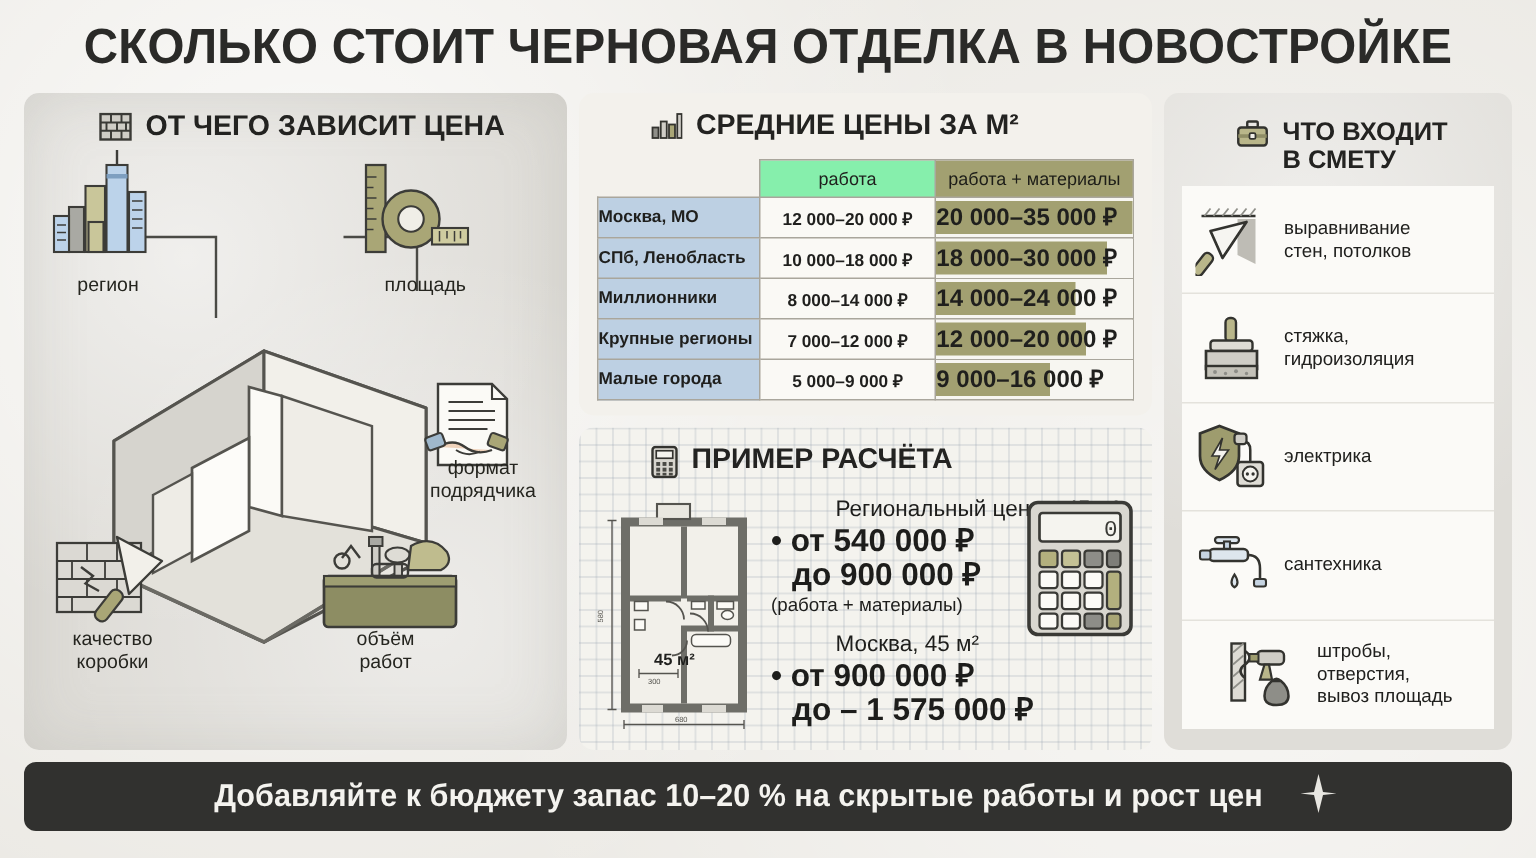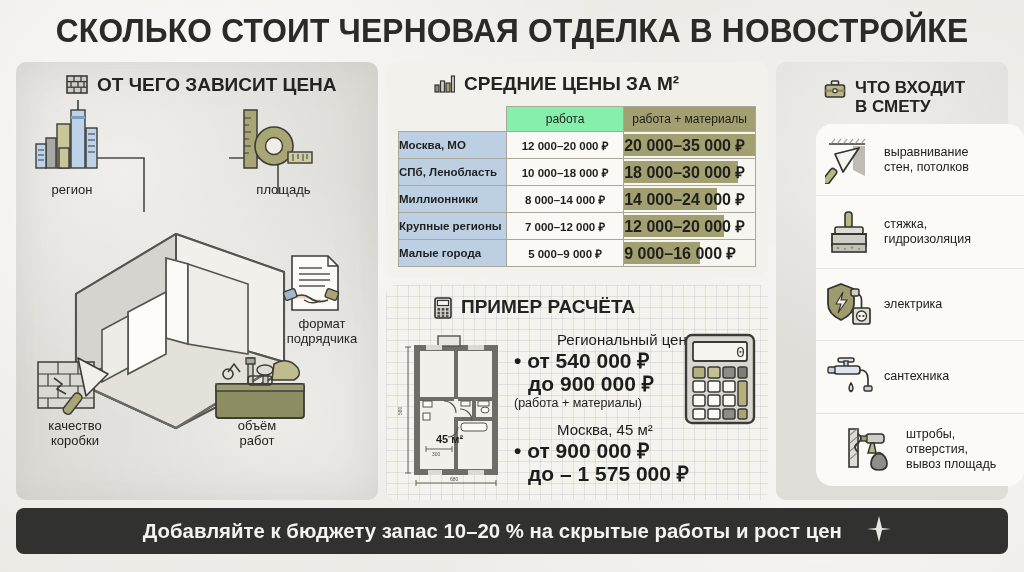--- a/index.html
+++ b/index.html
@@ -116,21 +116,21 @@
     font-family: "Liberation Sans Narrow", "Liberation Sans", sans-serif;
     font-weight: 700; font-size: 21px; line-height: 23px; white-space: nowrap;
   }
   .calc-sub { font-size: 12.5px; margin-top: 1px; white-space: nowrap; }
   .calc-gap { height: 11px; }
   .calc-icon { position: absolute; right: 12px; top: 48px; }
 
   
   .rlist {
     position: absolute; left: 12px; top: 62px; width: 208px; height: 362px;
-    background: #fbfaf7; border-radius: 16px; overflow: hidden; margin-left: 28px;
+    background: #fbfaf7; border-radius: 0; overflow: hidden;
   }
   .ritem {
     display: flex; align-items: center; gap: 8px;
     height: 72.4px; padding: 0 8px 0 6px;
     border-bottom: 1px solid #e4e2dc;
   }
   .ritem:last-child { border-bottom: none; padding-left: 28px; }
   .ritem .rico { flex: 0 0 54px; display: flex; align-items: center; justify-content: center; }
   .ritem .rtxt {
     font-size: 12.5px; line-height: 15px; color: #20201e;
@@ -291,21 +291,21 @@
         <ellipse cx="249" cy="308" rx="8" ry="5" fill="#dedcd5" stroke="#3c3c38" stroke-width="1.4"></ellipse>
         <path d="M258 302 q14 -8 24 4 q4 8 -4 12 l-22 0 z" fill="#bfbc8e" stroke="#3c3c38" stroke-width="1.5"></path>
         <rect x="200" y="322" width="88" height="34" rx="3" fill="#8d8d63" stroke="#3c3c38" stroke-width="1.8"></rect>
         <rect x="200" y="322" width="88" height="7" fill="#9e9e72" stroke="#3c3c38" stroke-width="1.4"></rect>
         <rect x="232" y="314" width="24" height="9" rx="3" fill="none" stroke="#3c3c38" stroke-width="1.6"></rect>
       </g>
     </svg>
 
     <div class="lbl" style="left:16px; top:120px; width:80px;">регион</div>
     <div class="lbl" style="left:220px; top:120px; width:95px;">площадь</div>
-    <div class="lbl" style="left:252px; top:254px; width:108px;">
+    <div class="lbl" style="left:252px; top:242px; width:108px;">
       <div>формат</div>
       <div>подрядчика</div>
     </div>
     <div class="lbl" style="left:10px; top:356px; width:98px;">
       <div>качество</div>
       <div>коробки</div>
     </div>
     <div class="lbl" style="left:196px; top:356px; width:90px;">
       <div>объём</div>
       <div>работ</div>

